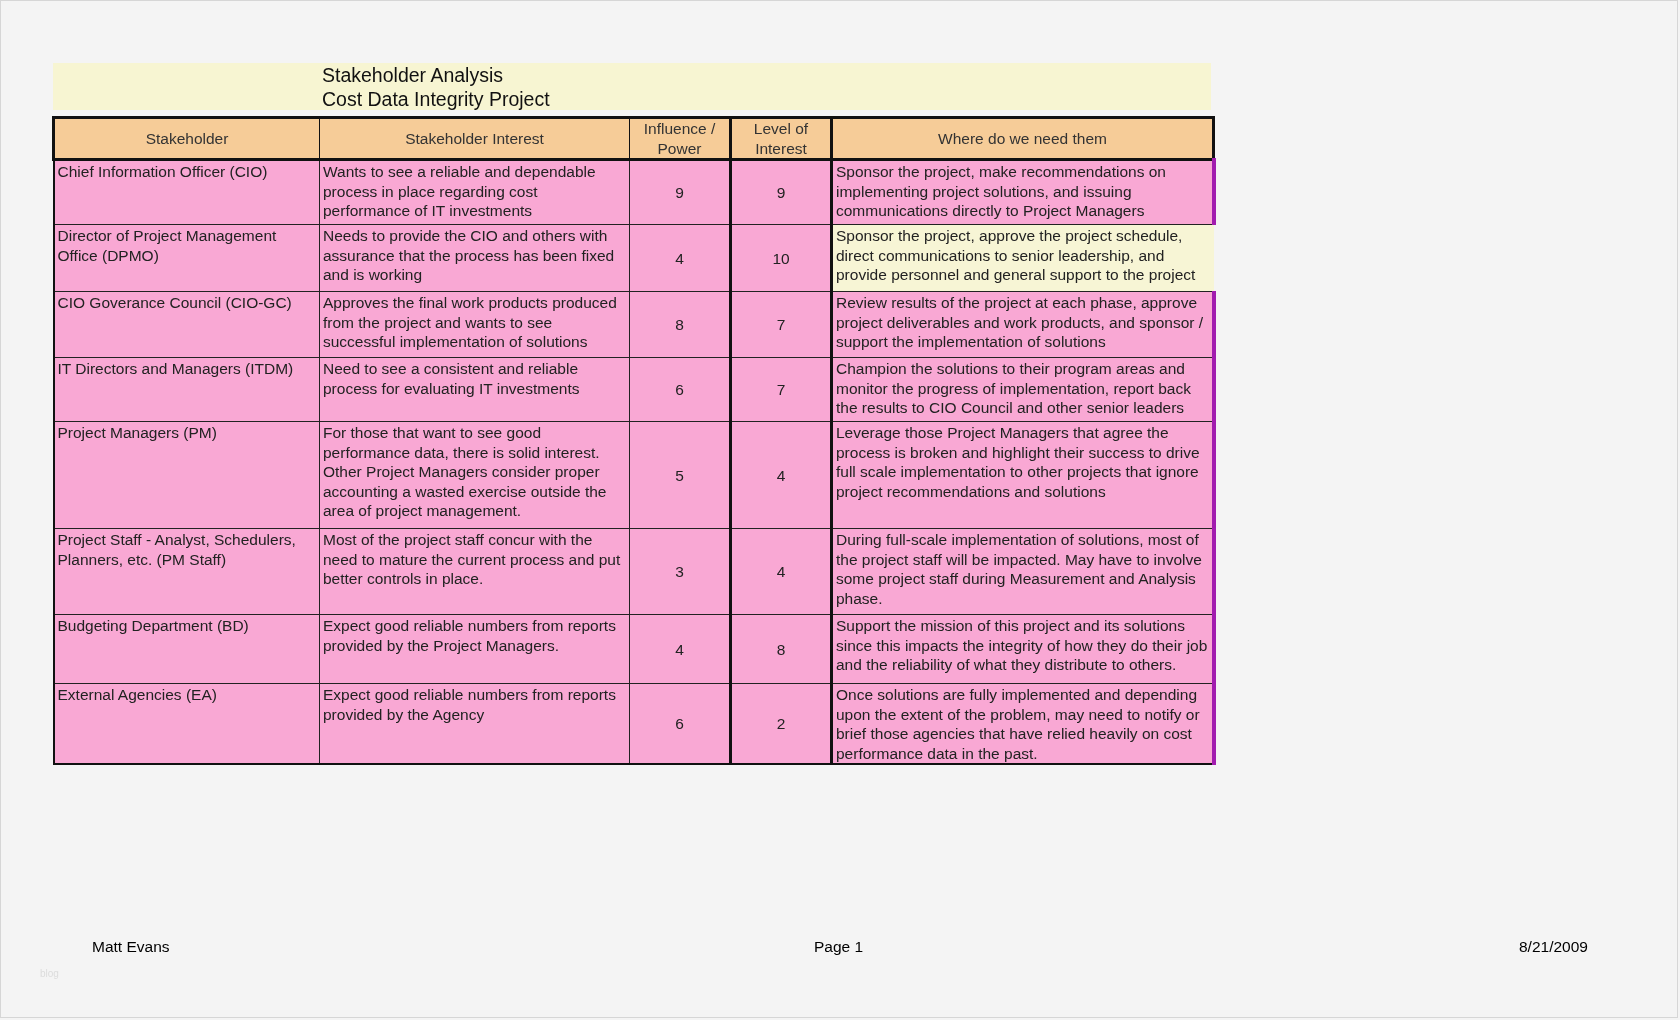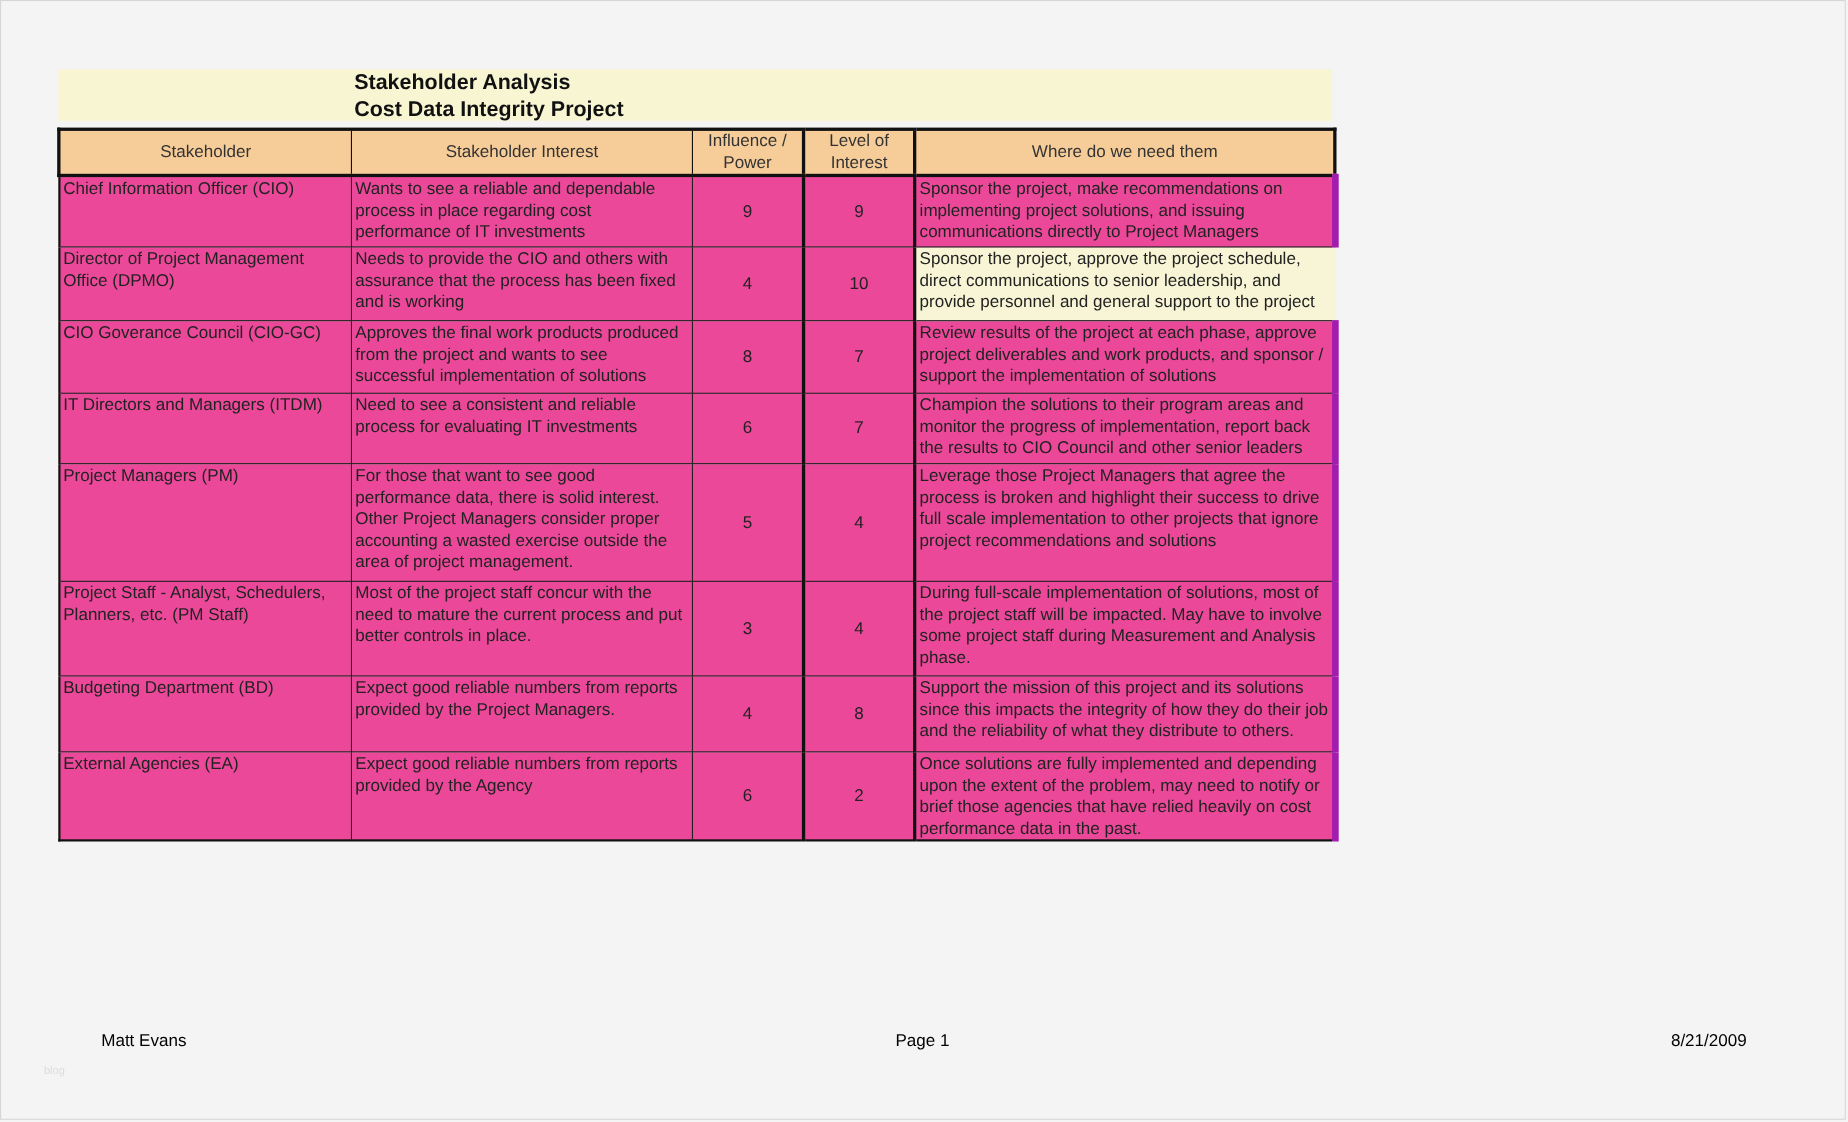--- a/index.html
+++ b/index.html
@@ -24,21 +24,21 @@
     }
     .title-band {
       position: absolute;
       left: 53px; top: 63px;
       width: 1158px; height: 47px;
       background: #f7f5d2;
     }
     .title-text {
       position: absolute;
       left: 322px; top: 63px;
-      font-weight: bold;
+      font-weight: normal;
       font-size: 19.5px;
       line-height: 24px;
       color: #111;
     }
     .title-text div { white-space: nowrap; }
 
     table.stake {
       position: absolute;
       left: 52px; top: 116px;
       border-collapse: collapse;
@@ -65,33 +65,33 @@
       text-align: center;
       vertical-align: middle;
       padding: 0 4px;
       box-sizing: border-box;
     }
     table.stake th.first { border-left: 3px solid #111; }
     table.stake th.last { border-right: 3px solid #111; }
     table.stake th.thick-l { border-left: 3px solid #111; }
 
     table.stake td {
-      background: #ec4899;
+      background: #f9a8d4;
       border: 1.5px solid #222;
       vertical-align: top;
       padding: 1px 3px 0 3px;
       box-sizing: border-box;
     }
     table.stake td.num {
       text-align: center;
       vertical-align: middle;
     }
     table.stake td.thick-l { border-left: 3px solid #111; }
     table.stake td.first { border-left: 2px solid #111; }
-    table.stake td.last { border-right: 6px solid #a21caf; margin-left: 16px; }
+    table.stake td.last { border-right: 4px solid #a21caf; margin-left: 16px; }
     table.stake tr.last-row td { border-bottom: 2px solid #111; }
     table.stake td.open-cell {
       border-right: none;
       border-top: none;
       border-bottom: none;
       background: #f7f5d5;
     }
 
     .footer-item {
       position: absolute;

